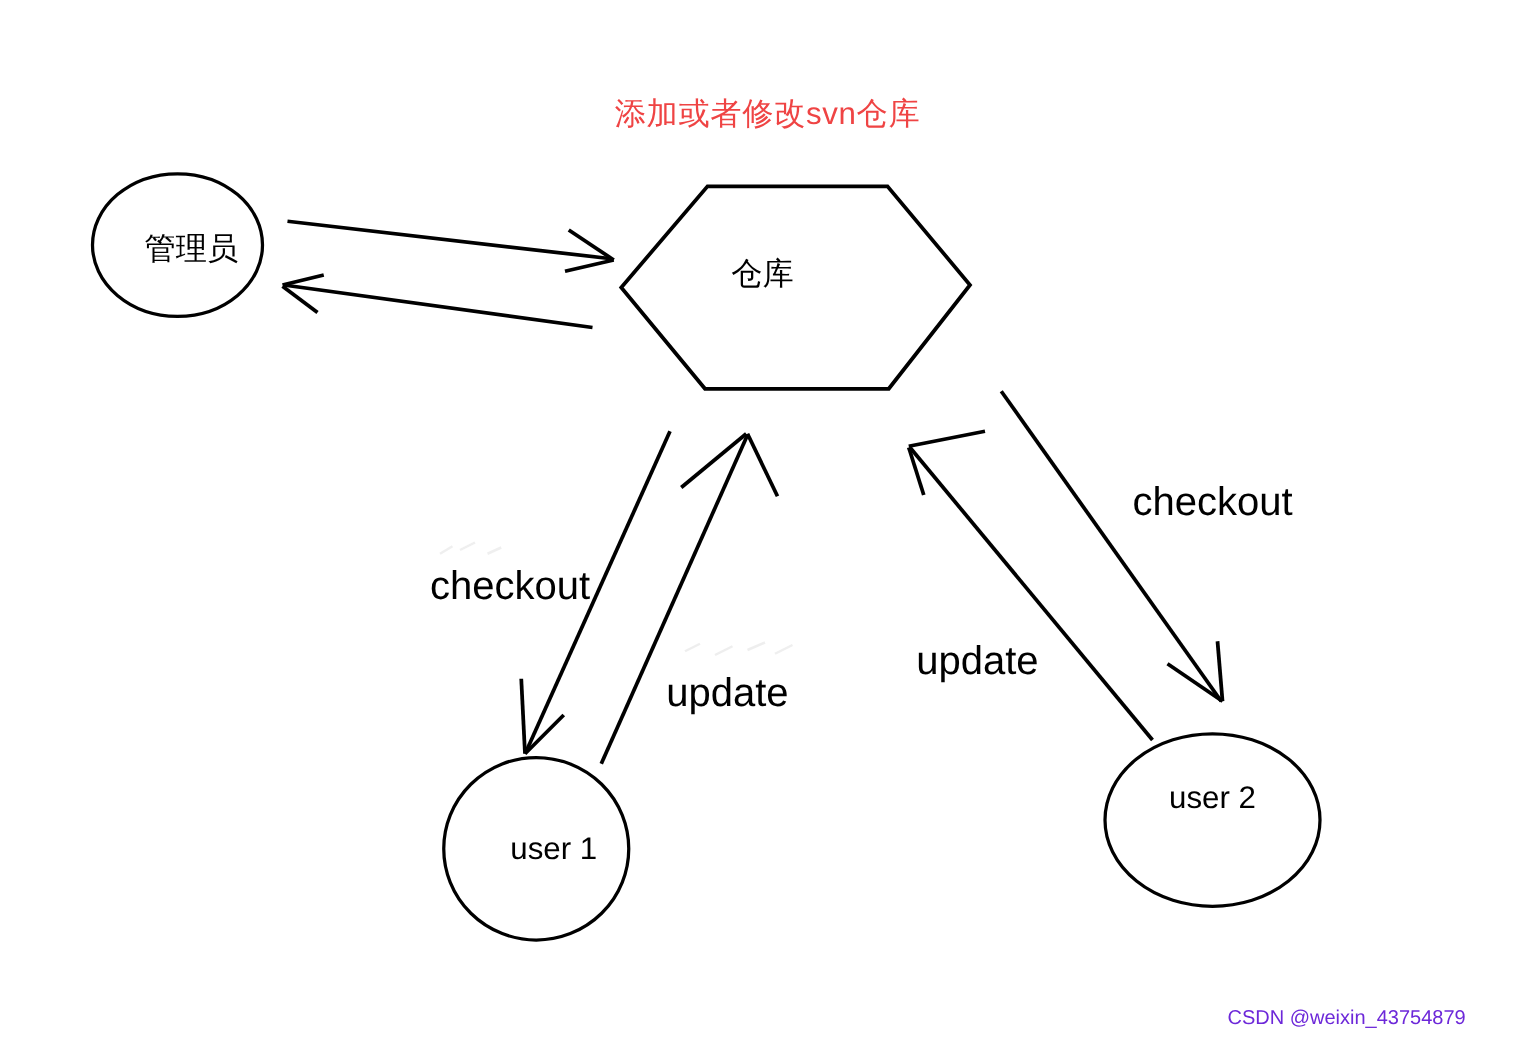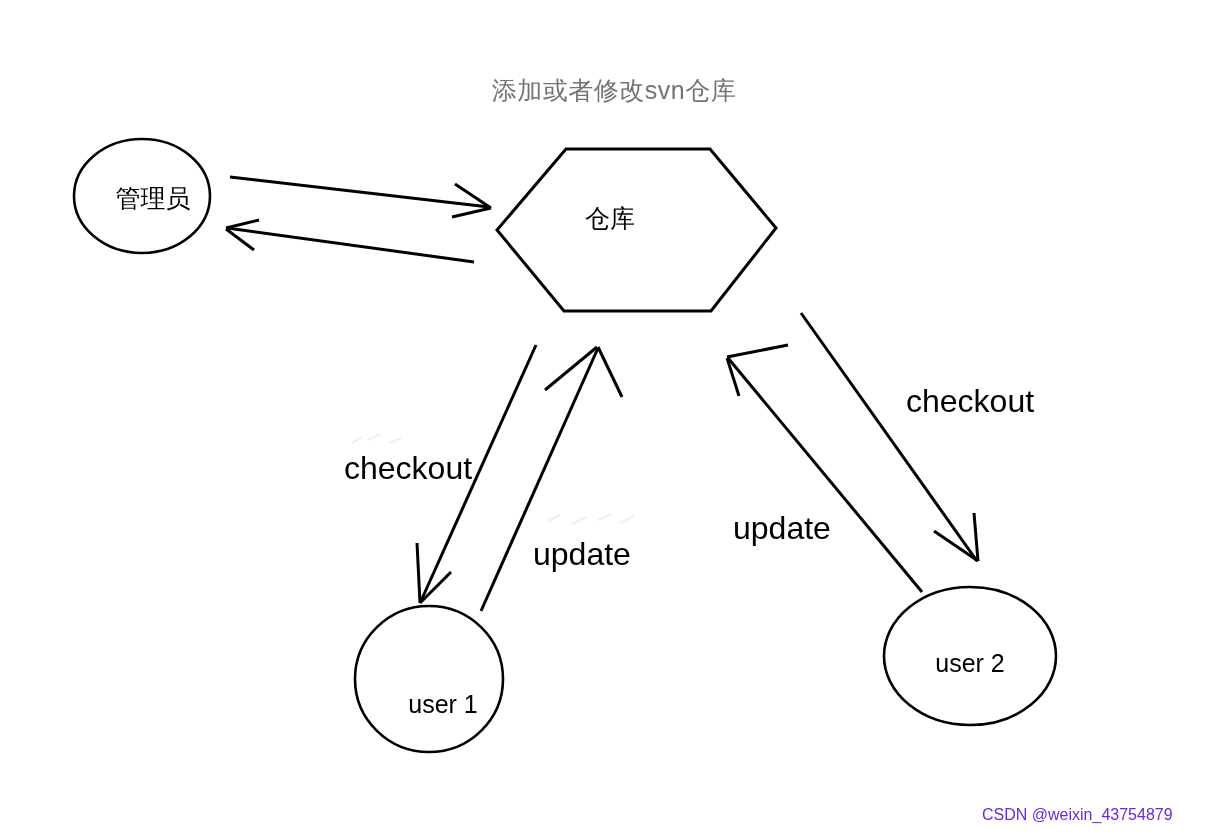--- a/index.html
+++ b/index.html
@@ -21,37 +21,36 @@
     width: 1228px;
     height: 840px;
   }
   .diagram-title {
     position: absolute;
     left: 0;
     top: 74px;
     width: 1228px;
     text-align: center;
     font-size: 25px;
-    color: #737373;
+    color: #ef4444;
     letter-spacing: 0.5px;
     white-space: nowrap;
   }
   .node-label {
     position: absolute;
     color: #000000;
     text-align: center;
     white-space: nowrap;
     pointer-events: none;
   }
   .node-label.cn {
     font-size: 25px;
   }
   .node-label.en {
     font-size: 25px;
-    margin-top: 25px;
   }
   .edge-label {
     position: absolute;
     color: #000000;
     font-size: 32px;
     white-space: nowrap;
   }
   #label-admin      { left: 75px;  top: 182px; width: 156px; }
   #label-repo       { left: 470px; top: 202px; width: 280px; }
   #label-user1      { left: 355px; top: 665px; width: 176px; }

